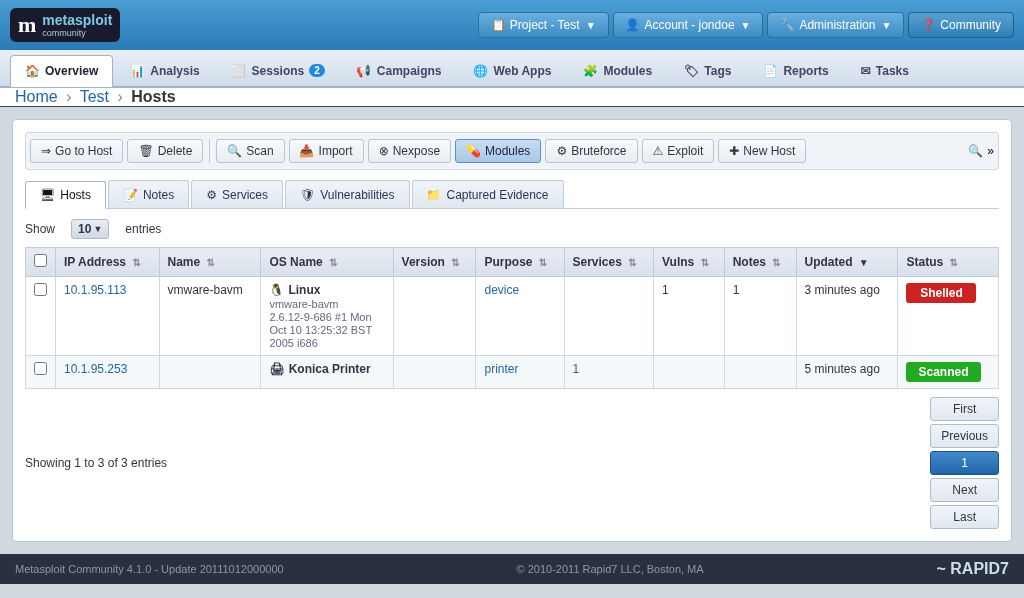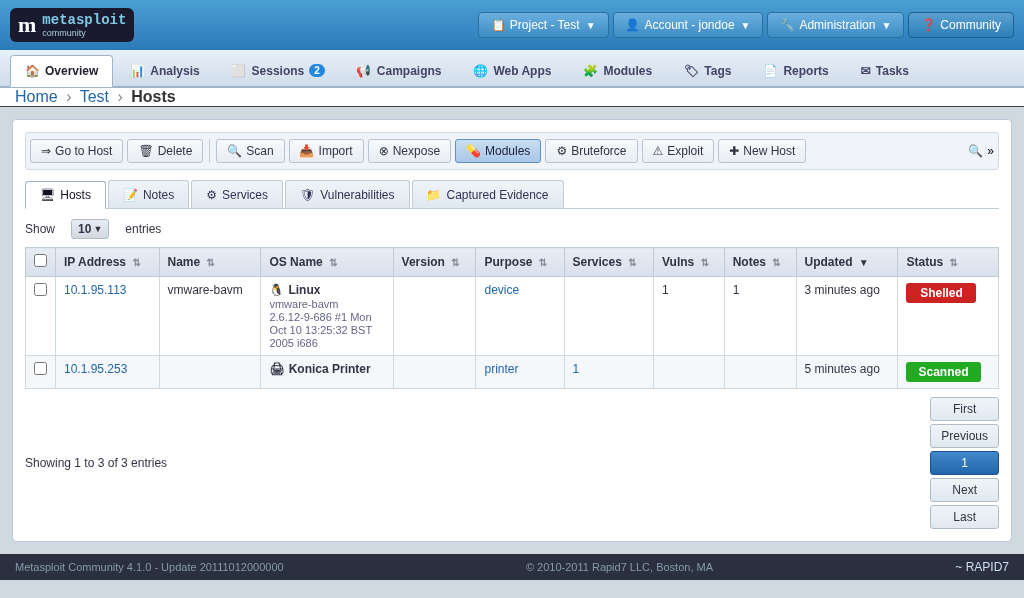--- a/index.html
+++ b/index.html
@@ -165,31 +165,31 @@
     .os-info { display: flex; flex-direction: column; gap: 1px; }
     .os-name { display: flex; align-items: center; gap: 4px; font-weight: bold; }
     .os-detail { font-size: 11px; color: #668; }
 
     
     .footer {
       background: #2a3040; color: #8899aa; font-size: 11px;
       padding: 6px 15px; display: flex; justify-content: space-between; align-items: center;
     }
     .footer-logo { display: flex; align-items: center; gap: 6px; color: #aabbcc; }
-    .rapid7-text { font-weight: normal; color: #ccddee; font-size: 12px; }
+    .rapid7-text { font-weight: bold; color: #ccddee; font-size: 16px; }
   </style>
 </head>
 <body>
 
 <div class="top-bar">
   <div class="logo-area">
     <div class="logo-box">
       <span class="logo-m">m</span>
       <div>
-        <div style="color:#7ec8e3;font-size:14px;font-weight:bold;font-family:Liberation Mono, monospace;">metasploit</div>
+        <div style="color:#7ec8e3;font-size:14px;font-weight:bold;">metasploit</div>
         <div style="color:#aaccdd;font-size:9px;">community</div>
       </div>
     </div>
   </div>
   <div class="top-nav-items">
     <button class="top-nav-btn">
       <span>📋</span>
       <span>Project - Test</span>
       <span class="arrow">▼</span>
     </button>

